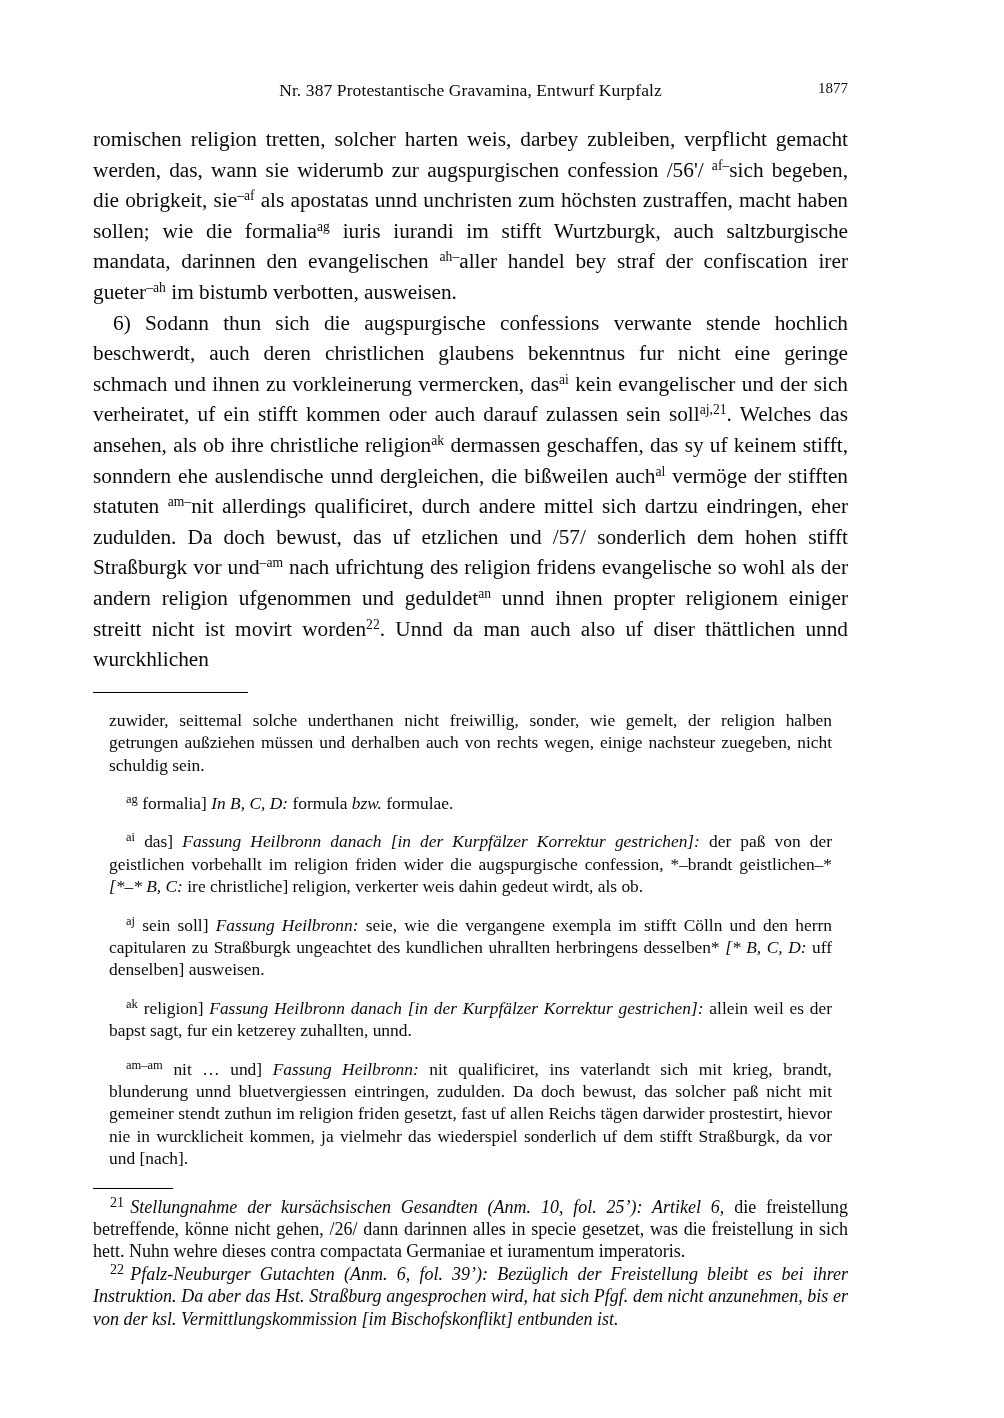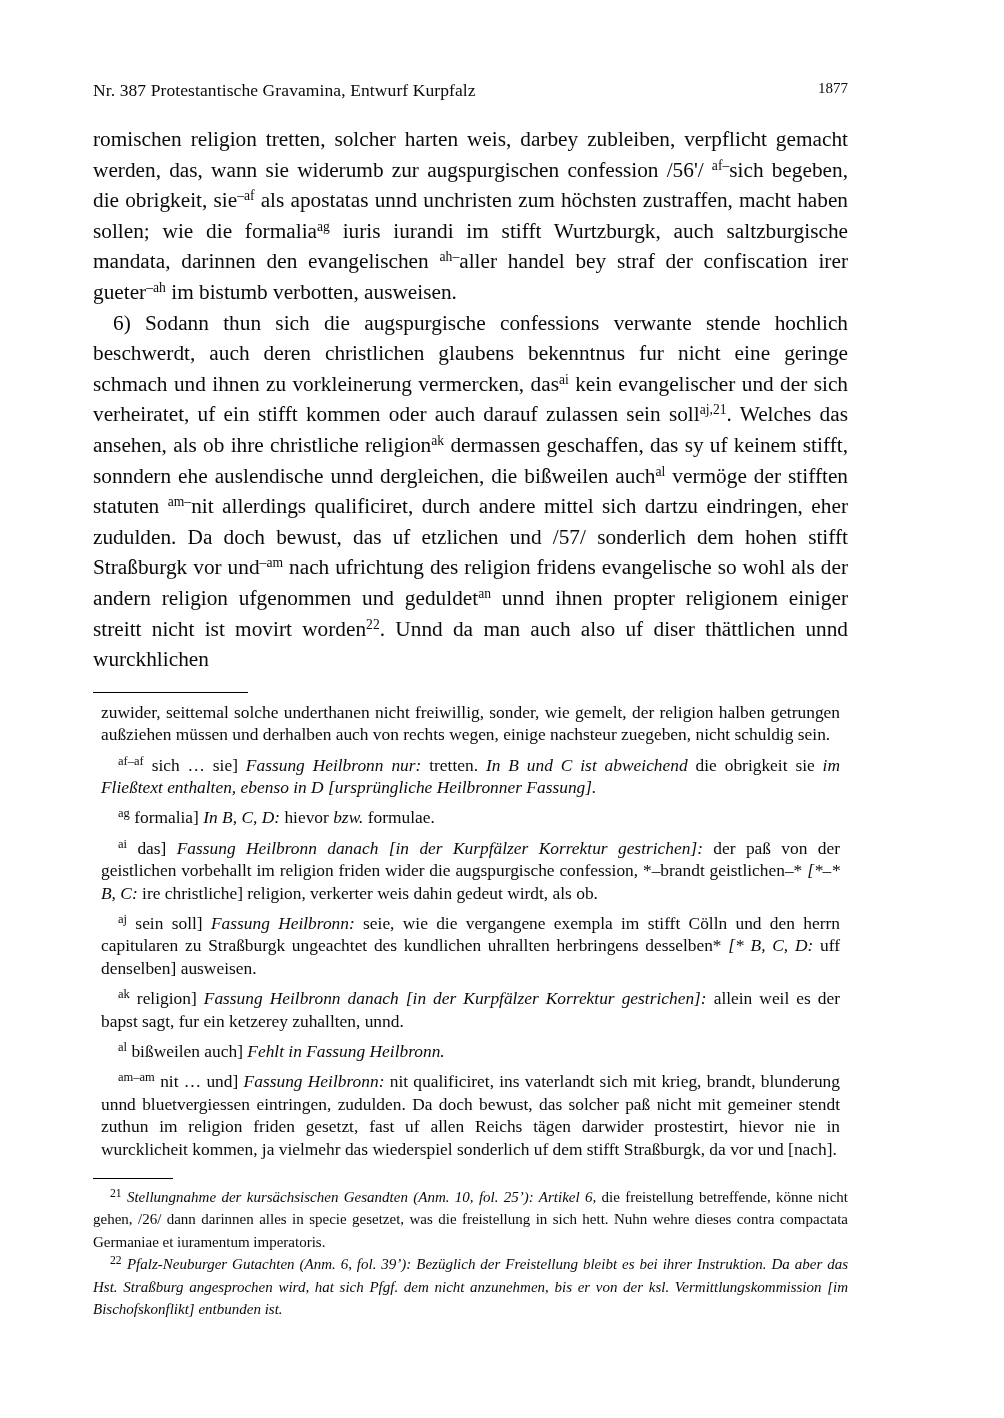--- a/index.html
+++ b/index.html
@@ -32,21 +32,21 @@
     position: relative;
     margin-top: 78px;
     height: 24px;
     font-size: 17.5px;
     line-height: 24px;
   }
   .runhead-title {
     position: absolute;
     left: 0;
     right: 0;
-    text-align: left;
+    text-align: center;
     letter-spacing: 0.1px;
   }
   .runhead-folio {
     position: absolute;
     right: 0;
     top: -4px;
     font-size: 15px;
     line-height: 28px;
   }
 
@@ -93,37 +93,37 @@
   }
 
   
   .apparatus {
     font-size: 17.4px;
     line-height: 22.4px;
     text-align: justify;
     text-justify: inter-word;
   }
   .apparatus p {
-    margin: 8px;
+    margin: 16px;
   }
   .apparatus p.lemma {
     text-indent: 17px;
   }
   .apparatus .siglum {
     font-size: 0.72em;
     vertical-align: 0.48em;
     line-height: 0;
   }
   .apparatus i, .apparatus em {
     font-style: italic;
   }
 
   
   .footnotes {
-    font-size: 15px;
+    font-size: 18px;
     line-height: 22.4px;
     text-align: justify;
     text-justify: inter-word;
   }
   .footnotes p {
     margin: 0;
     text-indent: 17px;
   }
   .footnotes .fn-num {
     font-size: 0.78em;
@@ -149,26 +149,24 @@
     <div class="body-block">
       <p id="para-0">romischen religion tretten, solcher harten weis, darbey zubleiben, verpflicht gemacht werden, das, wann sie widerumb zur augspurgischen confession /56'/ <sup>af–</sup>sich begeben, die obrigkeit, sie<sup>–af</sup> als apostatas unnd unchristen zum höchsten zustraffen, macht haben sollen; wie die formalia<sup>ag</sup> iuris iurandi im stifft Wurtz­burgk, auch saltzburgische mandata, darinnen den evangelischen <sup>ah–</sup>aller handel bey straf der confiscation irer gueter<sup>–ah</sup> im bistumb verbotten, ausweisen.</p>
       <p class="indented last-line-full" id="para-1">6) Sodann thun sich die augspurgische confessions verwante stende hochlich beschwerdt, auch deren christlichen glaubens bekenntnus fur nicht eine geringe schmach und ihnen zu vorkleinerung vermercken, das<sup>ai</sup> kein evangelischer und der sich verheiratet, uf ein stifft kommen oder auch darauf zulassen sein soll<sup>aj,21</sup>. Welches das ansehen, als ob ihre christliche religion<sup>ak</sup> dermassen geschaffen, das sy uf keinem stifft, sonndern ehe auslendische unnd dergleichen, die bißweilen auch<sup>al</sup> vermöge der stifften statuten <sup>am–</sup>nit allerdings qualificiret, durch andere mittel sich dartzu eindringen, eher zudulden. Da doch bewust, das uf etzlichen und /57/ sonderlich dem hohen stifft Straßburgk vor und<sup>–am</sup> nach ufrichtung des religion fridens evangelische so wohl als der andern religion ufgenommen und geduldet<sup>an</sup> unnd ihnen propter religionem einiger streitt nicht ist movirt worden<sup>22</sup>. Unnd da man auch also uf diser thättlichen unnd wurckhlichen</p>
     </div>
 
     <hr class="rule-apparatus">
 
     <div class="apparatus">
       <p>zuwider, seittemal solche underthanen nicht freiwillig, sonder, wie gemelt, der religion halben getrungen außziehen müssen und derhalben auch von rechts wegen, einige nachsteur zuegeben, nicht schuldig sein.</p>
       <div id="apparatus-entries">
-          <p class="lemma"><span class="siglum">af–af</span> <span>sich … sie] </span><i>Fassung Heilbronn nur:</i><span> tretten. </span><i>In B und C ist abweichend</i><span> die obrigkeit sie </span><i>im Fließtext enthalten, ebenso in D [ursprüngliche Heilbronner Fassung].</i></p>
-          <p class="lemma"><span class="siglum">ag</span> <span>formalia] </span><i>In B, C, D:</i><span> hievor </span><i>bzw.</i><span> formulae.</span></p>
+          <p class="lemma"><span class="siglum">ag</span> <span>formalia] </span><i>In B, C, D:</i><span> formula </span><i>bzw.</i><span> formulae.</span></p>
           <p class="lemma"><span class="siglum">ai</span> <span>das] </span><i>Fassung Heilbronn danach [in der Kurpfälzer Korrektur gestrichen]:</i><span> der paß von der geistlichen vorbehallt im religion friden wider die augspurgische confession, *–brandt geistlichen–* </span><i>[*–* B, C:</i><span> ire christliche] religion, verkerter weis dahin gedeut wirdt, als ob.</span></p>
           <p class="lemma"><span class="siglum">aj</span> <span>sein soll] </span><i>Fassung Heilbronn:</i><span> seie, wie die vergangene exempla im stifft Cölln und den herrn capitularen zu Straßburgk ungeachtet des kundlichen uhrallten herbringens desselben* </span><i>[* B, C, D:</i><span> uff denselben] ausweisen.</span></p>
           <p class="lemma"><span class="siglum">ak</span> <span>religion] </span><i>Fassung Heilbronn danach [in der Kurpfälzer Korrektur gestrichen]:</i><span> allein weil es der bapst sagt, fur ein ketzerey zuhallten, unnd.</span></p>
-          <p class="lemma"><span class="siglum">al</span> <span>bißweilen auch] </span><i>Fehlt in Fassung Heilbronn.</i></p>
           <p class="lemma"><span class="siglum">am–am</span> <span>nit … und] </span><i>Fassung Heilbronn:</i><span> nit qualificiret, ins vaterlandt sich mit krieg, brandt, blunderung unnd bluetvergiessen eintringen, zudulden. Da doch bewust, das solcher paß nicht mit gemeiner stendt zuthun im religion friden gesetzt, fast uf allen Reichs tägen darwider prostestirt, hievor nie in wurcklicheit kommen, ja vielmehr das wiederspiel sonderlich uf dem stifft Straßburgk, da vor und [nach].</span></p>
         </div>
     </div>
 
     <hr class="rule-notes">
 
     <div class="footnotes">
       <div id="footnote-list">
           <p><span class="fn-num">21</span><i>Stellungnahme der kursächsischen Gesandten (Anm. 10, fol. 25’): Artikel 6,</i><span> die freistellung betreffende, könne nicht gehen, /26/ dann darinnen alles in specie gesetzet, was die freistellung in sich hett. Nuhn wehre dieses contra compactata Germaniae et iuramentum imperatoris.</span></p>
           <p><span class="fn-num">22</span><i>Pfalz-Neuburger Gutachten (Anm. 6, fol. 39’): Bezüglich der Freistellung bleibt es bei ihrer Instruktion. Da aber das Hst. Straßburg angesprochen wird, hat sich Pfgf. dem nicht anzunehmen, bis er von der ksl. Vermittlungskommission [im Bischofskonflikt] entbunden ist.</i></p>

